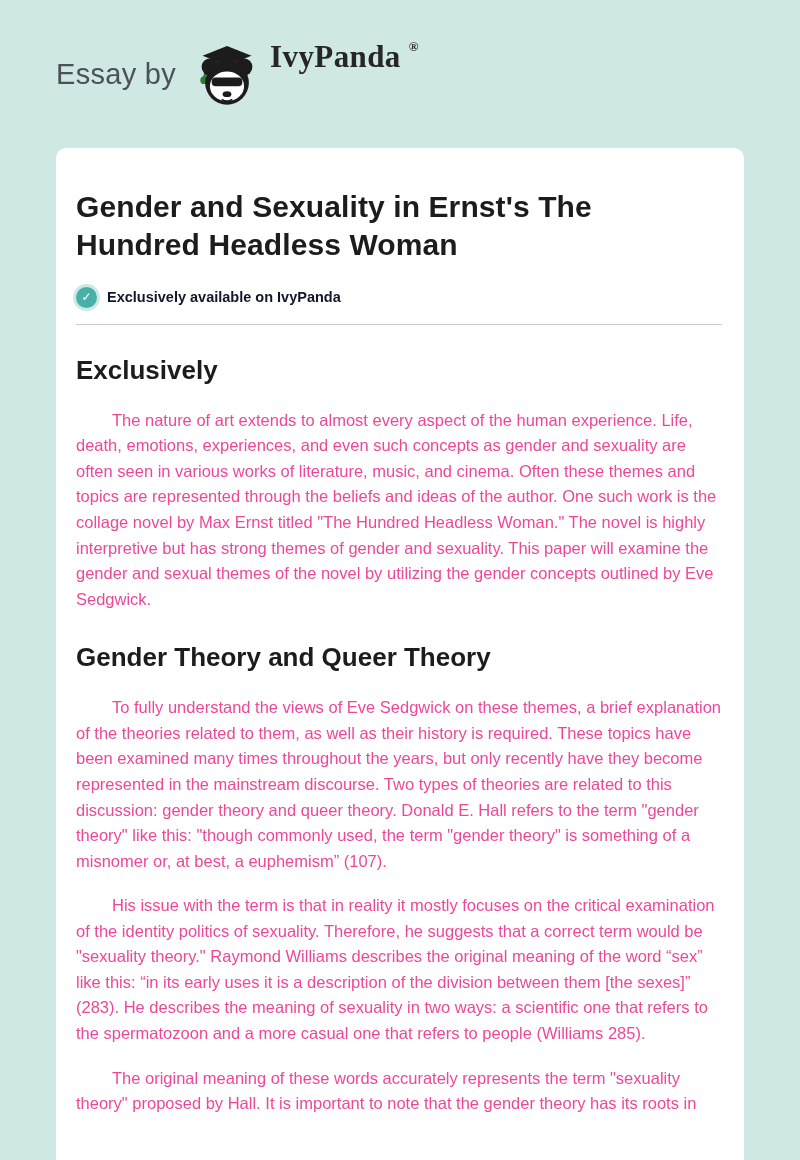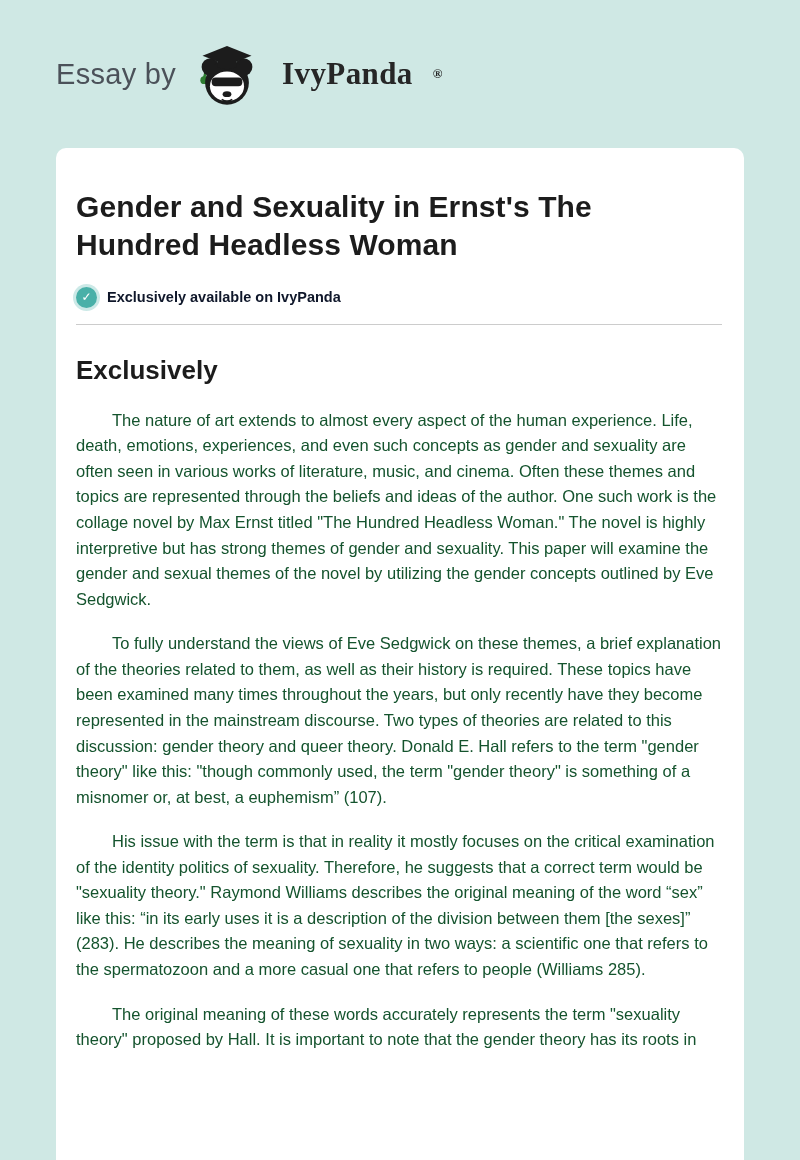--- a/index.html
+++ b/index.html
@@ -16,22 +16,22 @@
     padding: 0 56px;
     gap: 16px;
   }
   .essay-by {
     font-size: 29px;
     color: #4b5159;
     letter-spacing: 0.3px;
   }
   .logo-group {
     display: flex;
-    align-items: center;
-    gap: 20px;
+    align-items: flex-start;
+    gap: 8px;
     cursor: pointer;
   }
   .logo-svg { display: block; }
   .brand {
     font-family: "Liberation Serif", serif;
     font-weight: 700;
     font-size: 31px;
     color: #262626;
     letter-spacing: 0.4px;
   }
@@ -90,21 +90,21 @@
   }
   h2.section-heading {
     font-size: 26px;
     color: #1c1c1c;
     margin-top: 30px;
     margin-bottom: 22px;
   }
   p.body-para {
     font-size: 16.5px;
     line-height: 1.55;
-    color: #14532d;
+    color: #ec4899;
     text-indent: 36px;
     margin-bottom: 19px;
   }
 </style>
 </head>
 <body>
 
 <header class="site-header">
   <span class="essay-by">Essay by</span>
   <span class="logo-group">
@@ -138,16 +138,17 @@
   <div class="availability-row">
     <span class="check-badge">✓</span>
     <span class="availability-note">Exclusively available on IvyPanda</span>
   </div>
 
   <hr class="rule">
 
   <h2 class="section-heading">Exclusively</h2>
   <p class="body-para">The nature of art extends to almost every aspect of the human experience. Life, death, emotions, experiences, and even such concepts as gender and sexuality are often seen in various works of literature, music, and cinema. Often these themes and topics are represented through the beliefs and ideas of the author. One such work is the collage novel by Max Ernst titled "The Hundred Headless Woman." The novel is highly interpretive but has strong themes of gender and sexuality. This paper will examine the gender and sexual themes of the novel by utilizing the gender concepts outlined by Eve Sedgwick.</p>
 
+  <h2 class="section-heading">Gender Theory and Queer Theory</h2>
   <p class="body-para">To fully understand the views of Eve Sedgwick on these themes, a brief explanation of the theories related to them, as well as their history is required. These topics have been examined many times throughout the years, but only recently have they become represented in the mainstream discourse. Two types of theories are related to this discussion: gender theory and queer theory. Donald E. Hall refers to the term "gender theory" like this: "though commonly used, the term "gender theory" is something of a misnomer or, at best, a euphemism” (107).</p>
   <p class="body-para">His issue with the term is that in reality it mostly focuses on the critical examination of the identity politics of sexuality. Therefore, he suggests that a correct term would be "sexuality theory." Raymond Williams describes the original meaning of the word “sex” like this: “in its early uses it is a description of the division between them [the sexes]” (283). He describes the meaning of sexuality in two ways: a scientific one that refers to the spermatozoon and a more casual one that refers to people (Williams 285).</p>
   <p class="body-para">The original meaning of these words accurately represents the term "sexuality theory" proposed by Hall. It is important to note that the gender theory has its roots in</p>
 </main>
 
 </body></html>

